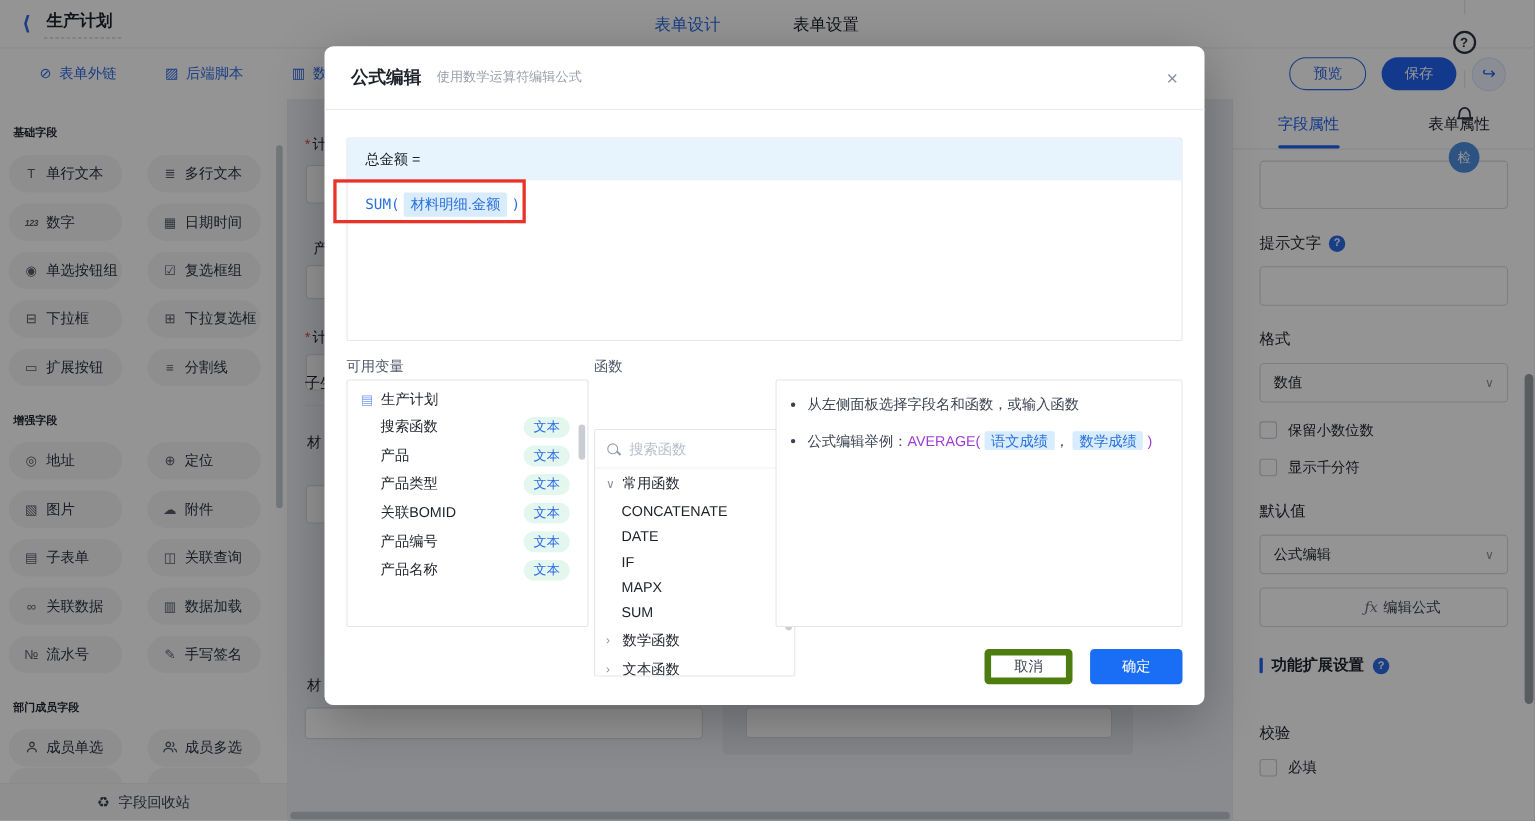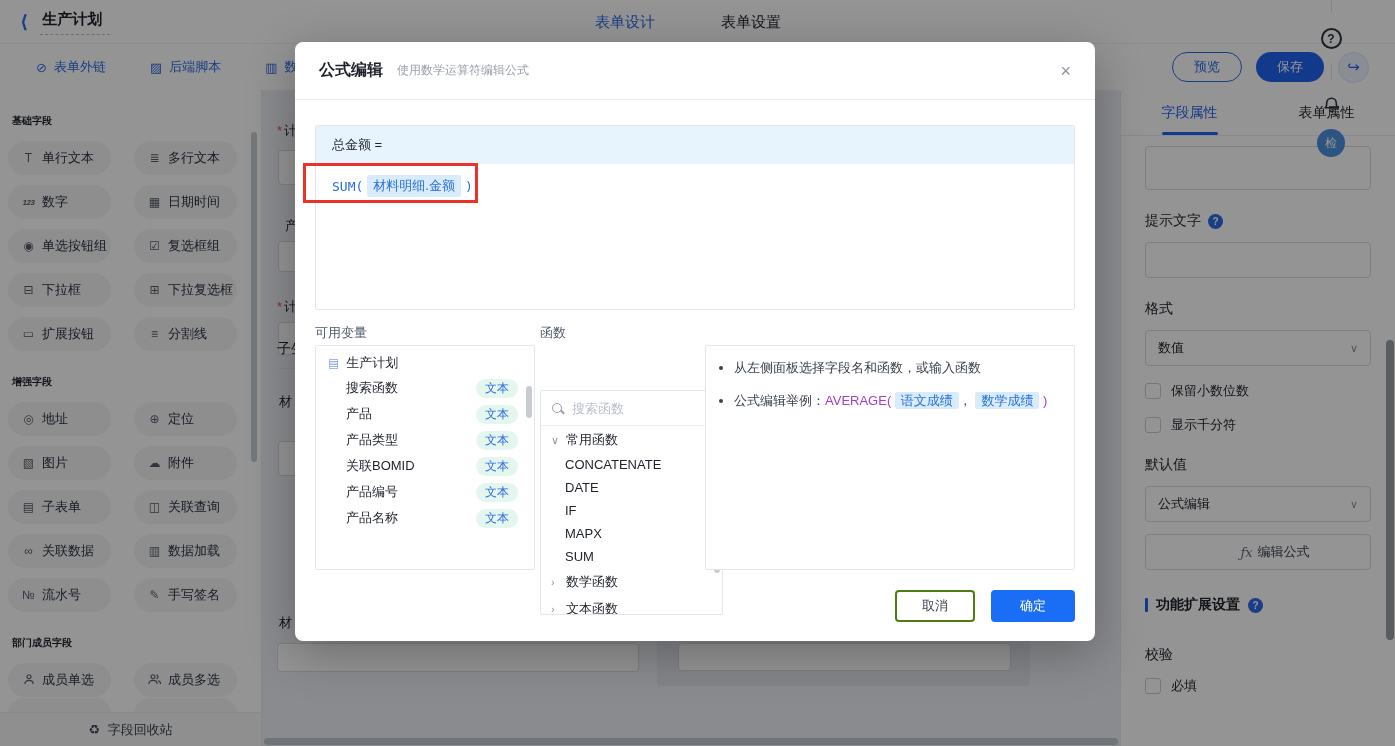--- a/index.html
+++ b/index.html
@@ -119,21 +119,21 @@
   .f-search input::placeholder{color:#b8bec8;}
   .f-group{display:flex;align-items:center;gap:7px;padding:5px 0 4px 10px;color:#1d2129;cursor:pointer;}
   .caret{color:#8a919f;font-size:11px;width:8px;display:inline-block;}
   .f-item{padding:4px 0 4px 24px;color:#1d2129;cursor:pointer;}
   .tips{left:410px;right:20px;padding:12px 8px 16px 12px;font-size:13px;color:#3a4150;}
   .tips ul{margin:0;padding-left:16px;}
   .tips li{margin-bottom:13px;line-height:20px;}
   .tip-fn{color:#a03bd1;}
   .tip-chip{background:#d9ecfd;color:#2970d8;padding:1px 6px;border-radius:2px;cursor:pointer;}
   .m-footer{position:absolute;right:20px;top:548px;display:flex;gap:16px;}
-  .btn-cancel{width:80px;height:32px;border:2px solid #4d7c0f;border-radius:4px;background:#fff;font-size:13px;color:#3a4150;cursor:pointer;}
+  .btn-cancel{width:80px;height:32px;border:6px solid #4d7c0f;border-radius:4px;background:#fff;font-size:13px;color:#3a4150;cursor:pointer;}
   .btn-ok{width:84px;height:32px;background:#1a6df5;border:none;border-radius:4px;color:#fff;font-size:13px;cursor:pointer;}
 </style>
 </head>
 <body>
 
 <div class="page">
 
   <header class="topbar">
     <span class="back">⟨</span>
     <span class="doc-title">生产计划</span>
@@ -367,21 +367,21 @@
         <span class="fx">ƒx</span>
         <span>编辑公式</span>
       </button>
 
       <div class="sect">
         <span class="bar"></span>
         <span>功能扩展设置</span>
         <span class="qicon">?</span>
       </div>
 
-      <div class="plabel" style="margin-top:32px;">
+      <div class="plabel" style="margin-top:44px;">
           <span>校验</span>
         </div>
       <div class="pcheck" style="margin-top:13px;">
         <span class="cb"></span>
         <span>必填</span>
       </div>
 
     </div>
     <div class="props-thumb"></div>
   </aside>

